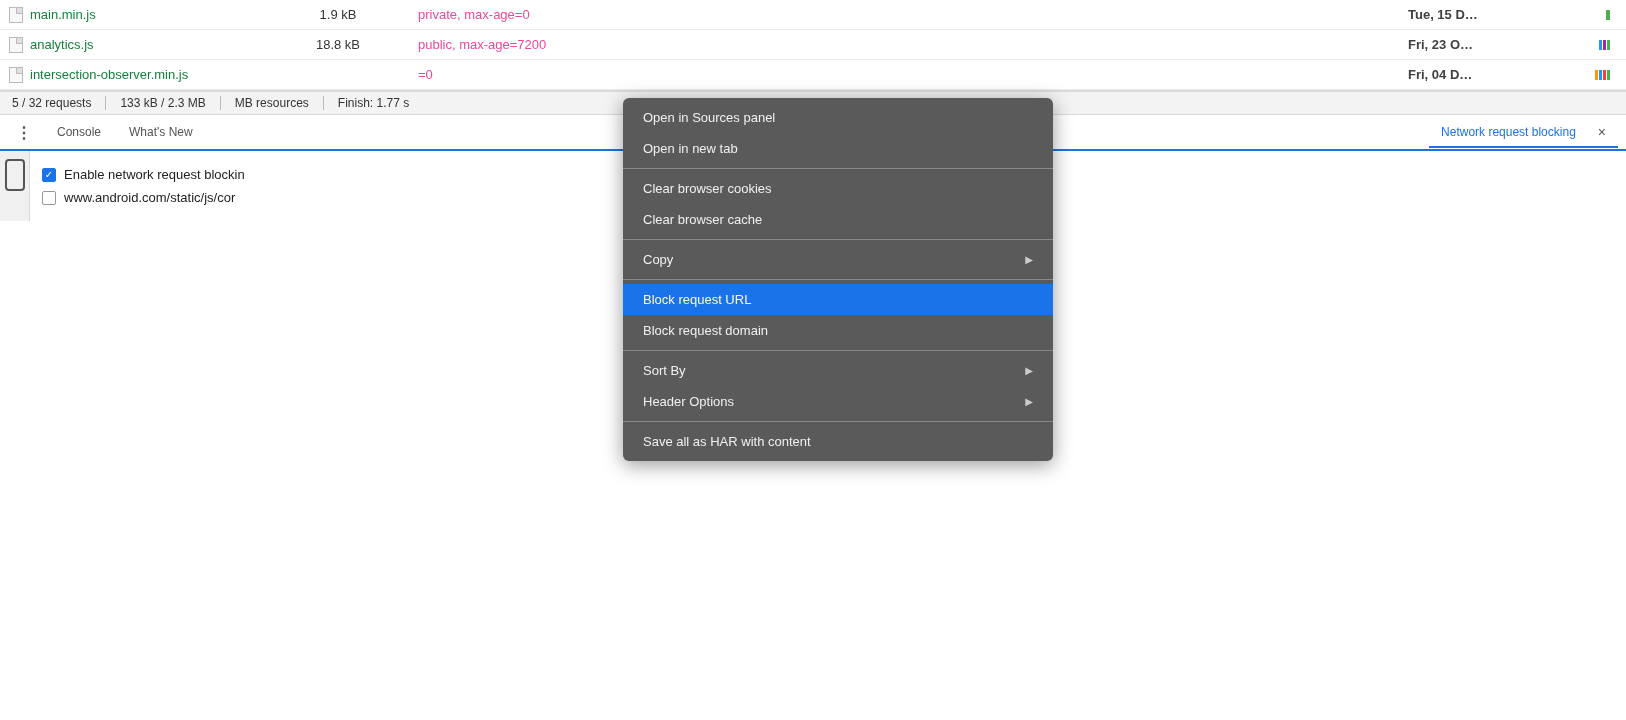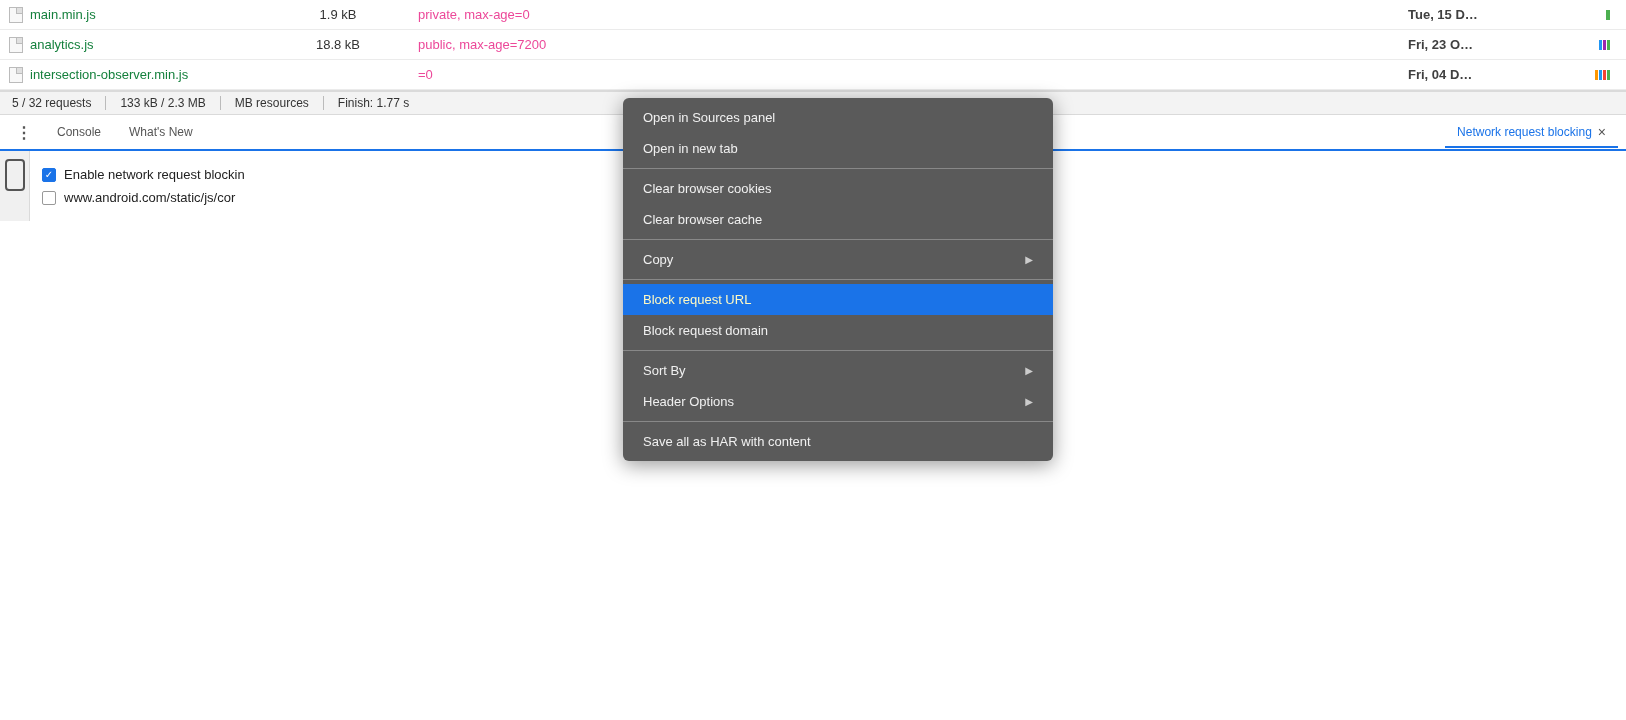--- a/index.html
+++ b/index.html
@@ -176,21 +176,21 @@
       letter-spacing: 1px;
     }
 
     .tab-separator {
       flex: 1;
     }
 
     .network-request-blocking-tab {
       display: flex;
       align-items: center;
-      gap: 6px;
+      gap: 22px;
       padding: 6px 12px;
       font-size: 12px;
       color: #1a73e8;
       border-bottom: 2px solid #1a73e8;
       margin-bottom: -2px;
     }
 
     .close-tab-btn {
       color: #555;
       cursor: pointer;

